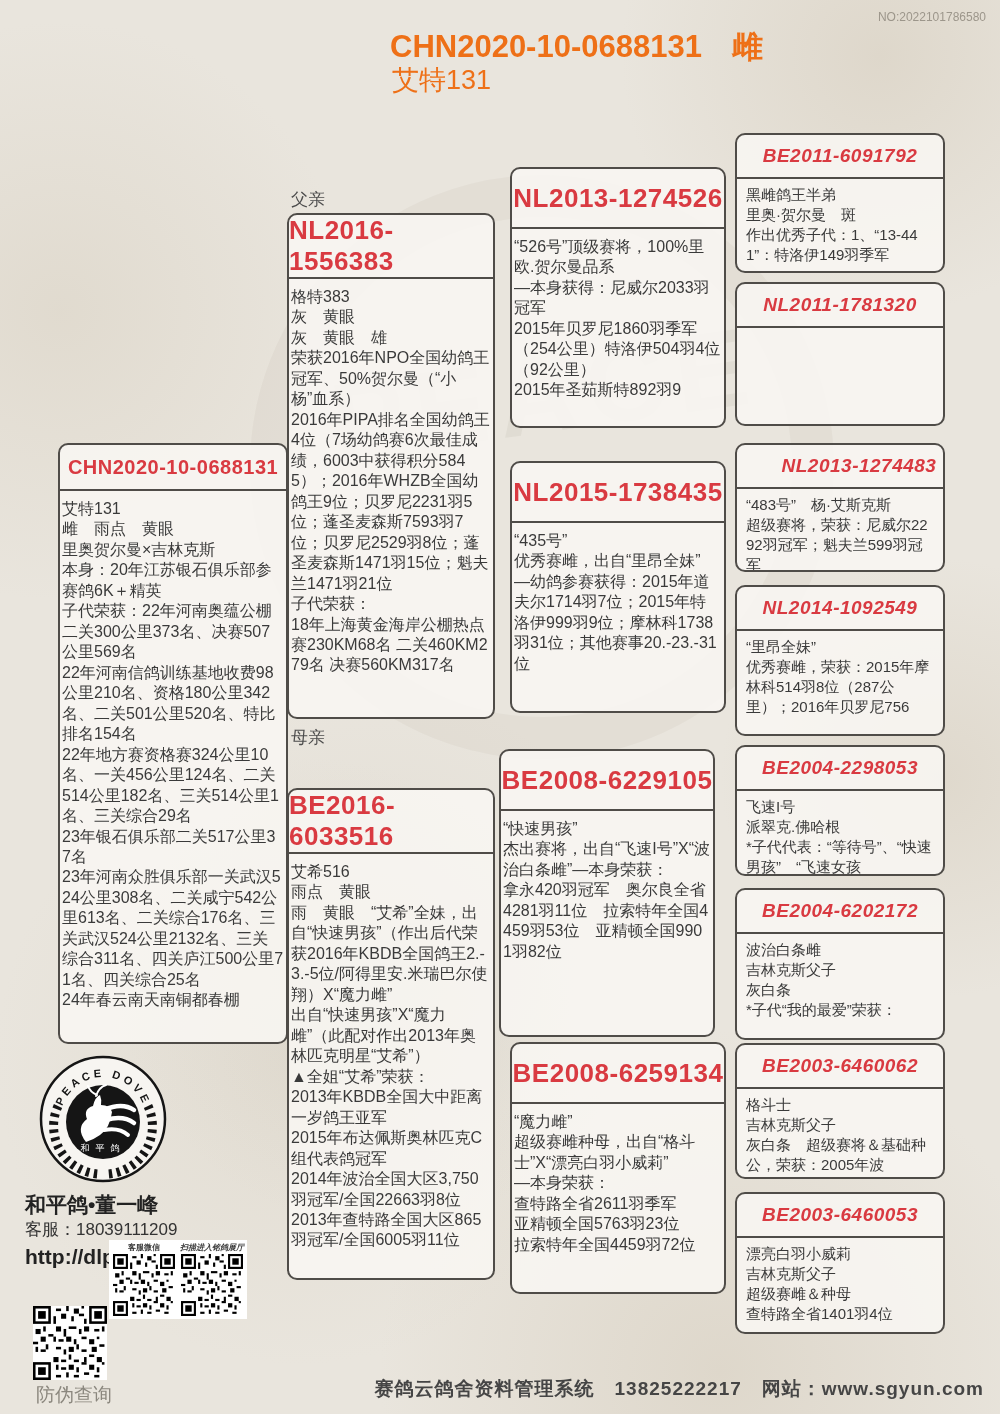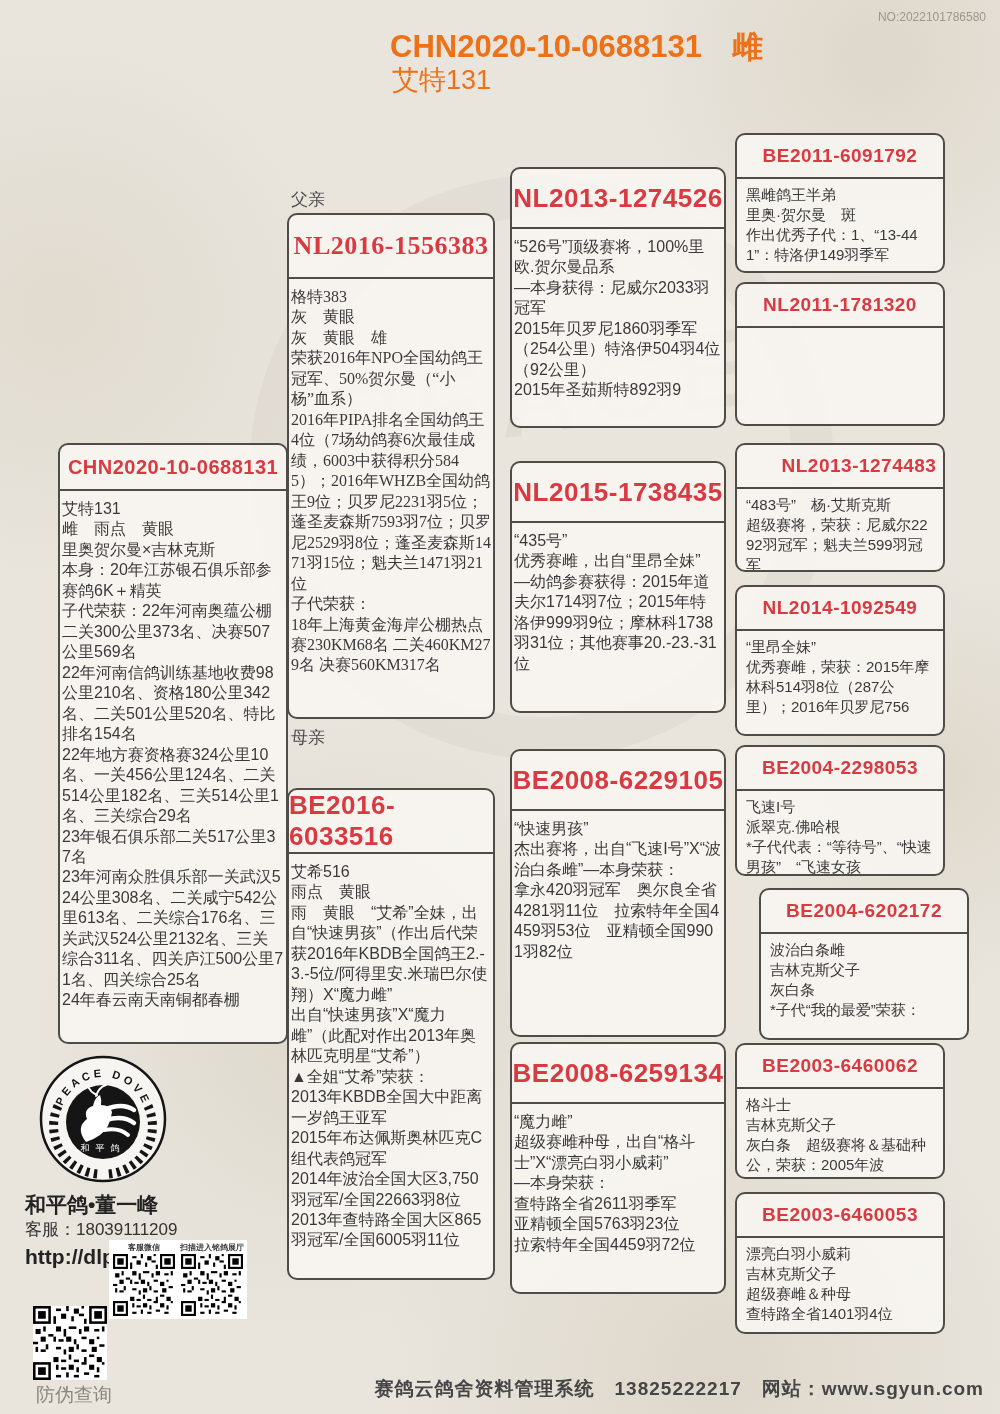--- a/index.html
+++ b/index.html
@@ -22,35 +22,35 @@
   .h-title{position:absolute;left:390px;top:26px;font-size:31px;font-weight:bold;color:#ee7017;}
   .h-title .sex{margin-left:30px;}
   .h-sub{position:absolute;left:392px;top:62px;font-size:27px;color:#ee7017;}
 
   .branch-label{position:absolute;font-size:17px;color:#4c4c4c;}
 
   .pbox{position:absolute;background:rgba(249,247,243,.85);border:2px solid #4f4c48;border-radius:10px;overflow:hidden;}
   .pbox .bt{display:flex;align-items:center;justify-content:center;border-bottom:2px solid #4f4c48;
     color:#d93a41;font-weight:bold;font-size:26px;letter-spacing:.5px;}
   .pbox .bb{padding:8px 2px;font-size:16px;line-height:1.28;color:#3a3a3a;white-space:pre-line;word-break:break-all;}
-  .pbox.g3 .bt{font-size:19px;}
+  .pbox.g3 .bt{font-size:19px;font-style:italic;}
   .pbox.g3 .bb{font-size:15px;line-height:1.33;padding:6px 9px;}
   .pbox.subject .bt{font-size:20px;}
 
   .logo{position:absolute;left:38px;top:1054px;width:130px;height:130px;}
   .brand{position:absolute;left:25px;top:1192px;color:#222;}
   .brand .nm{font-size:21px;font-weight:bold;line-height:1.25;}
   .brand .sv{font-size:17px;line-height:1.45;color:#333;}
   .brand .ur{font-size:21px;font-weight:bold;line-height:1.3;}
   .brand .ct{font-size:20px;line-height:1.5;color:#333;text-align:right;}
 
   .qr-plain{position:absolute;left:33px;top:1306px;width:74px;height:74px;}
   .qr-card{position:absolute;top:1240px;width:66px;background:#fff;padding:2px 2px 3px 2px;}
   .qr-card.c2{left:109px;}
-  .qr-card.c3{left:177px;}
+  .qr-card.c3{left:177px;font-style:italic;}
   .qr-card .qh{font-size:8px;font-weight:bold;color:#3a3a3a;text-align:center;white-space:nowrap;overflow:hidden;}
   .qr-card svg{display:block;width:62px;height:62px;margin:1px auto 0;}
   .anti-fake{position:absolute;left:36px;top:1382px;font-size:19px;color:#8b877e;}
   .footer-line{position:absolute;right:16px;top:1376px;font-size:19px;font-weight:bold;color:#454545;letter-spacing:1px;}
 </style>
 </head>
 <body>
 
 <div id="page">
 
@@ -74,21 +74,21 @@
 里奥贺尔曼×吉林克斯
 本身：20年江苏银石俱乐部参赛鸽6K＋精英
 子代荣获：22年河南奥蕴公棚二关300公里373名、决赛507公里569名
 22年河南信鸽训练基地收费98公里210名、资格180公里342名、二关501公里520名、特比排名154名
 22年地方赛资格赛324公里10名、一关456公里124名、二关514公里182名、三关514公里1名、三关综合29名
 23年银石俱乐部二关517公里37名
 23年河南众胜俱乐部一关武汉524公里308名、二关咸宁542公里613名、二关综合176名、三关武汉524公里2132名、三关综合311名、四关庐江500公里71名、四关综合25名
 24年春云南天南铜都春棚</div>
   </div>
 
-  <div class="pbox" style="left:287px;top:213px;width:204px;height:502px;font-family:Liberation Serif, serif;">
+  <div class="pbox" style="left:287px;top:213px;width:204px;height:502px;">
     <div class="bt" style="height:62px;">NL2016-1556383</div>
     <div class="bb">格特383
 灰　黄眼
 灰　黄眼　雄
 荣获2016年NPO全国幼鸽王冠军、50%贺尔曼（“小杨”血系）
 2016年PIPA排名全国幼鸽王4位（7场幼鸽赛6次最佳成绩，6003中获得积分5845）；2016年WHZB全国幼鸽王9位；贝罗尼2231羽5位；蓬圣麦森斯7593羽7位；贝罗尼2529羽8位；蓬圣麦森斯1471羽15位；魁夫兰1471羽21位
 子代荣获：
 18年上海黄金海岸公棚热点赛230KM68名 二关460KM279名 决赛560KM317名</div>
   </div>
   <div class="pbox" style="left:287px;top:788px;width:204px;height:488px;">
@@ -110,21 +110,21 @@
 —本身获得：尼威尔2033羽冠军
 2015年贝罗尼1860羽季军（254公里）特洛伊504羽4位（92公里）
 2015年圣茹斯特892羽9</div>
   </div>
   <div class="pbox" style="left:510px;top:461px;width:212px;height:248px;">
     <div class="bt" style="height:58px;">NL2015-1738435</div>
     <div class="bb">“435号”
 优秀赛雌，出自“里昂全妹”
 —幼鸽参赛获得：2015年道夫尔1714羽7位；2015年特洛伊999羽9位；摩林科1738羽31位；其他赛事20.-23.-31位</div>
   </div>
-  <div class="pbox" style="left:510px;top:749px;width:212px;height:284px;">
+  <div class="pbox" style="left:499px;top:749px;width:212px;height:284px;">
     <div class="bt" style="height:58px;">BE2008-6229105</div>
     <div class="bb">“快速男孩”
 杰出赛将，出自“飞速I号”X“波治白条雌”—本身荣获：
 拿永420羽冠军　奥尔良全省4281羽11位　拉索特年全国4459羽53位　亚精顿全国9901羽82位</div>
   </div>
   <div class="pbox" style="left:510px;top:1042px;width:212px;height:248px;">
     <div class="bt" style="height:58px;">BE2008-6259134</div>
     <div class="bb">“魔力雌”
 超级赛雌种母，出自“格斗士”X“漂亮白羽小威莉”
 —本身荣获：
@@ -151,21 +151,21 @@
     <div class="bt" style="height:42px;">NL2014-1092549</div>
     <div class="bb">“里昂全妹”
 优秀赛雌，荣获：2015年摩林科514羽8位（287公里）；2016年贝罗尼756</div>
   </div>
   <div class="pbox g3" style="left:735px;top:745px;width:206px;height:127px;">
     <div class="bt" style="height:42px;">BE2004-2298053</div>
     <div class="bb">飞速I号
 派翠克.佛哈根
 *子代代表：“等待号”、“快速男孩”　“飞速女孩</div>
   </div>
-  <div class="pbox g3" style="left:735px;top:888px;width:206px;height:148px;margin-left:24px;">
+  <div class="pbox g3" style="left:735px;top:888px;width:206px;height:148px;">
     <div class="bt" style="height:42px;">BE2004-6202172</div>
     <div class="bb">波治白条雌
 吉林克斯父子
 灰白条
 *子代“我的最爱”荣获：</div>
   </div>
   <div class="pbox g3" style="left:735px;top:1043px;width:206px;height:132px;">
     <div class="bt" style="height:42px;">BE2003-6460062</div>
     <div class="bb">格斗士
 吉林克斯父子

